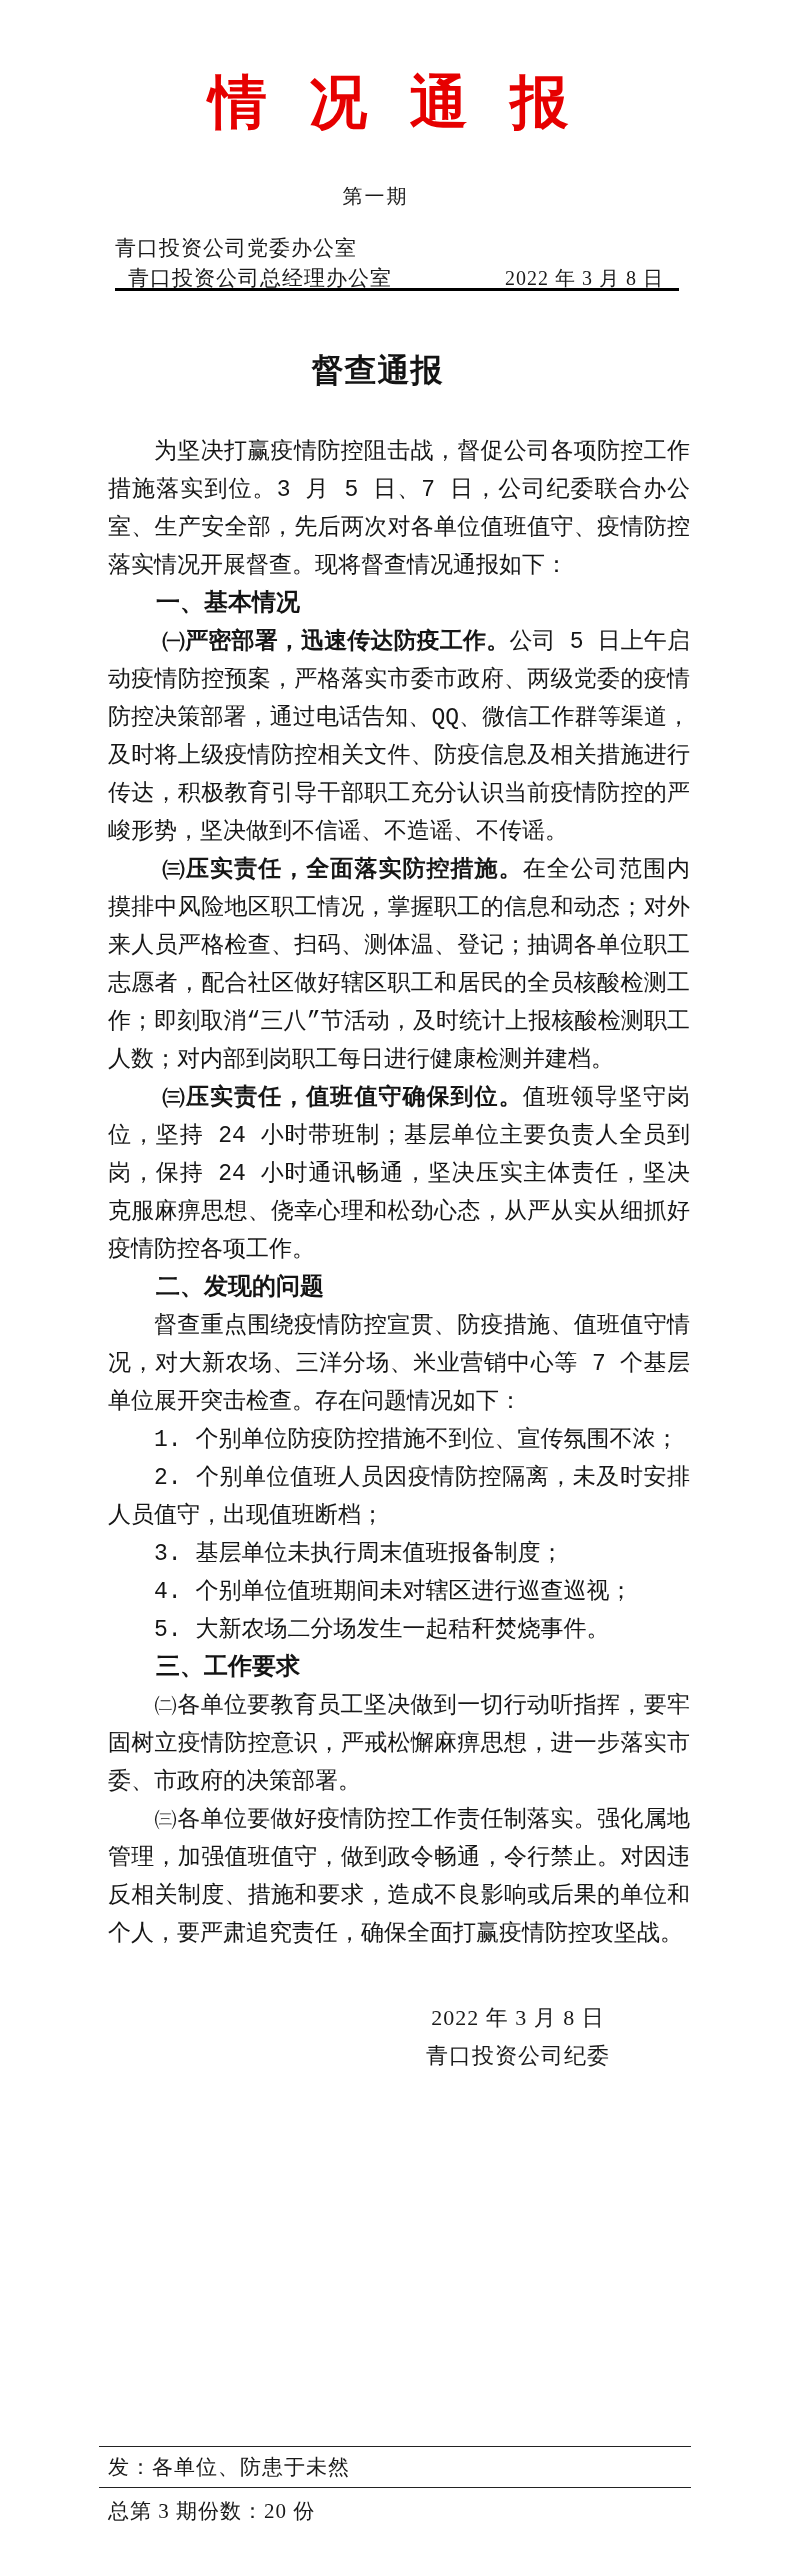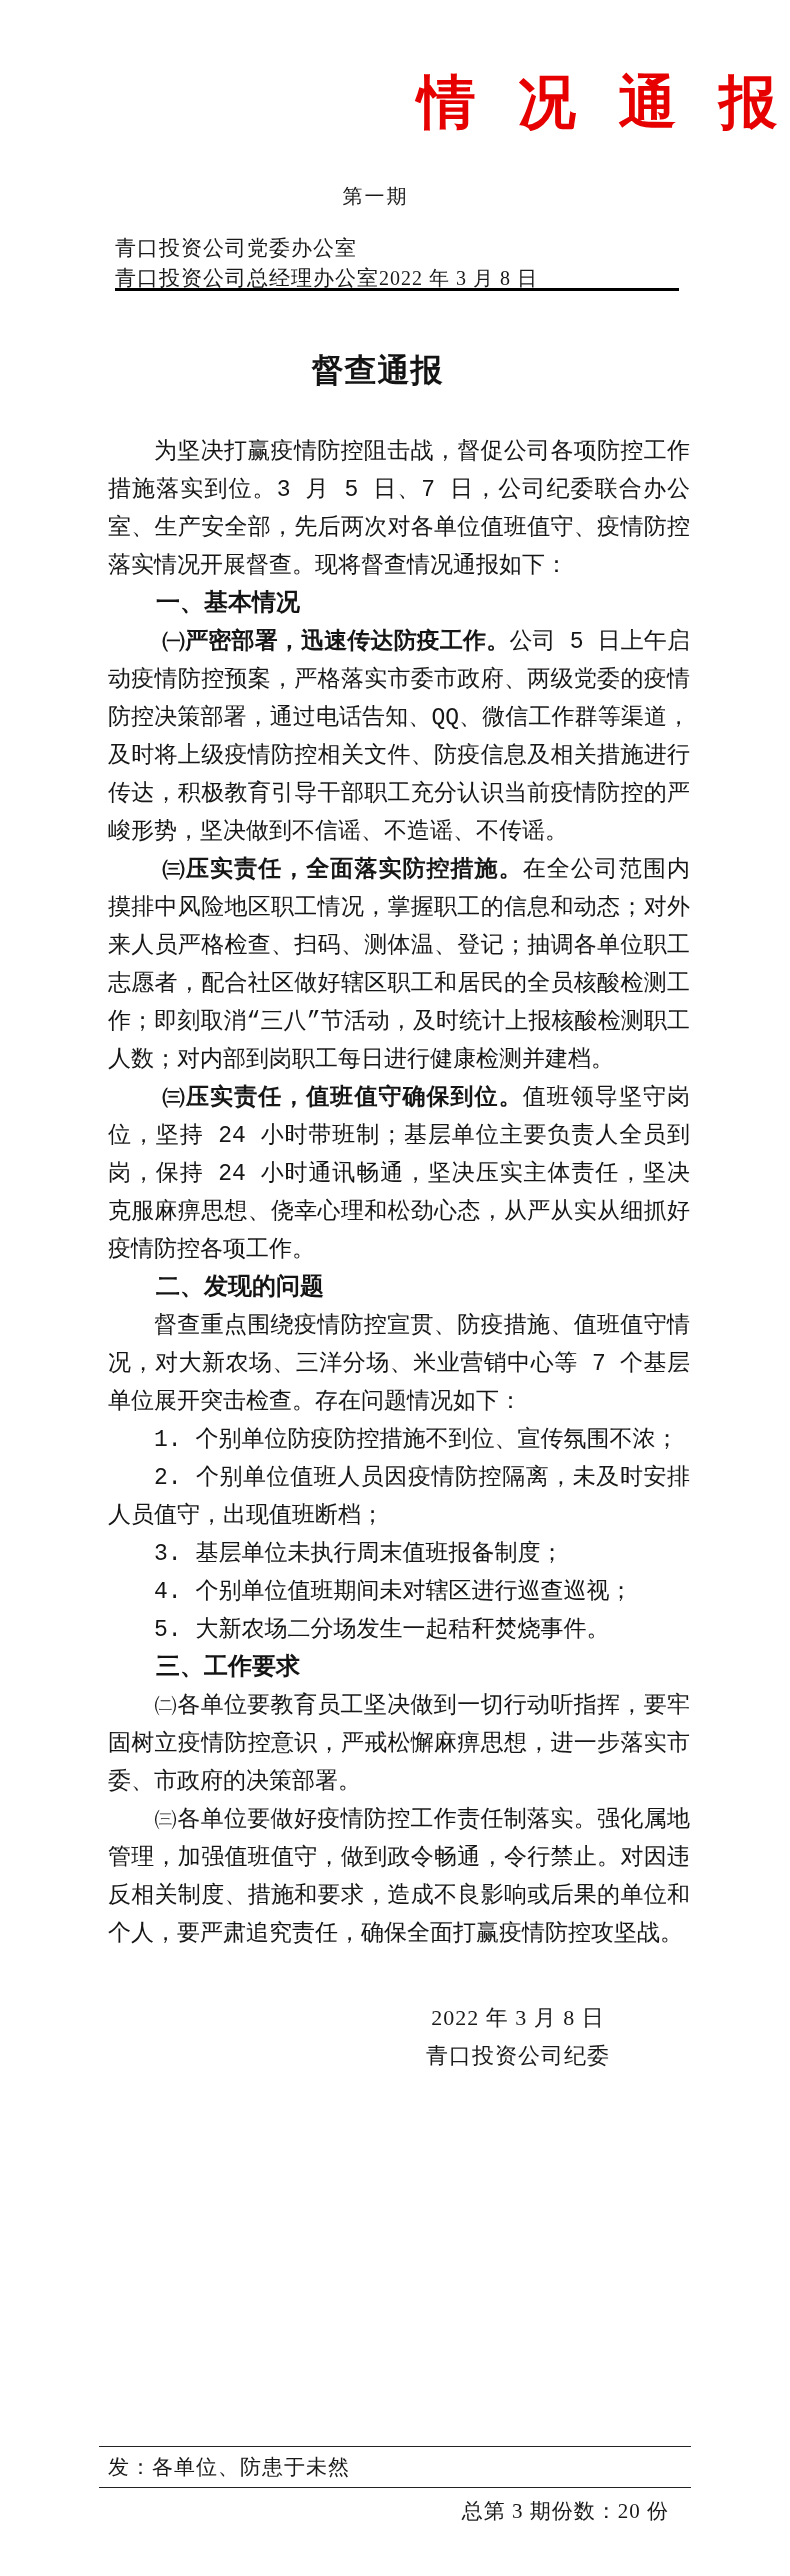--- a/index.html
+++ b/index.html
@@ -7,38 +7,38 @@
     position:relative;
     width:791px;height:2576px;
     background:#ffffff;
     font-family:"Liberation Serif","DejaVu Serif",serif;
     color:#111;
     overflow:hidden;
   }
   
   .masthead{
     position:absolute;top:64px;left:0;width:791px;
-    text-align:right;
+    text-align:center;
     font-size:58px;font-weight:bold;
     color:#e60000;
     letter-spacing:14px;
     white-space:nowrap;
   }
   .issue-label{
     position:absolute;top:183px;left:0;width:751px;
     text-align:center;
     font-size:20px;letter-spacing:2px;color:#191919;
   }
   
   .issuer-block{
     position:absolute;top:233px;left:115px;width:549px;
     font-size:21px;line-height:30px;color:#191919;
     letter-spacing:1px;
   }
-  .issuer-row2{display:flex;align-items:baseline;}
+  .issuer-row2{display:flex;justify-content:space-between;align-items:baseline;margin-left:13px;}
   .header-date{font-size:20px;letter-spacing:1px;}
   .rule-thick{
     position:absolute;top:288px;left:115px;width:564px;height:3px;
     background:#000;
   }
   
   .doc-title{
     position:absolute;top:349px;left:0;width:755px;
     text-align:center;
     font-family:"Liberation Sans","DejaVu Sans",sans-serif;
@@ -68,21 +68,21 @@
   
   .footer-rule{position:absolute;left:99px;width:592px;height:1px;background:#222;}
   .footer-rule-1{top:2446px;}
   .footer-rule-2{top:2487px;}
   .footer-dist{
     position:absolute;top:2452px;left:108px;
     font-size:21px;line-height:30px;color:#191919;letter-spacing:1px;
   }
   .footer-bottom{
     position:absolute;top:2497px;left:108px;width:561px;
-    display:flex;justify-content:flex-end;align-items:baseline;
+    display:flex;justify-content:flex-start;align-items:baseline;
     font-size:21px;color:#191919;letter-spacing:1px;
   }
 </style>
 </head>
 <body>
 
 <div class="page">
 
   <div class="masthead">情 况 通 报</div>
 

